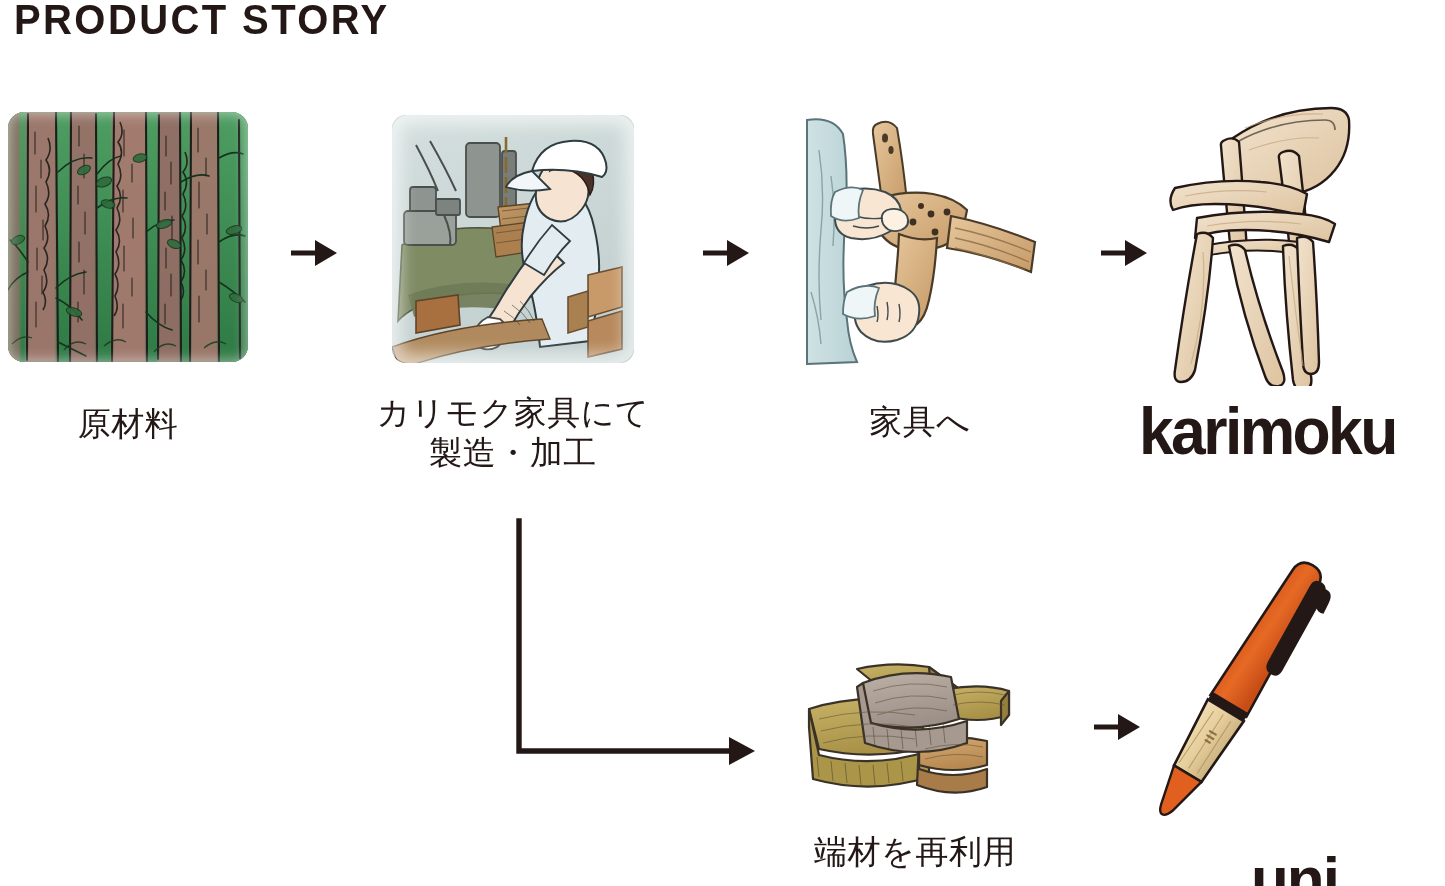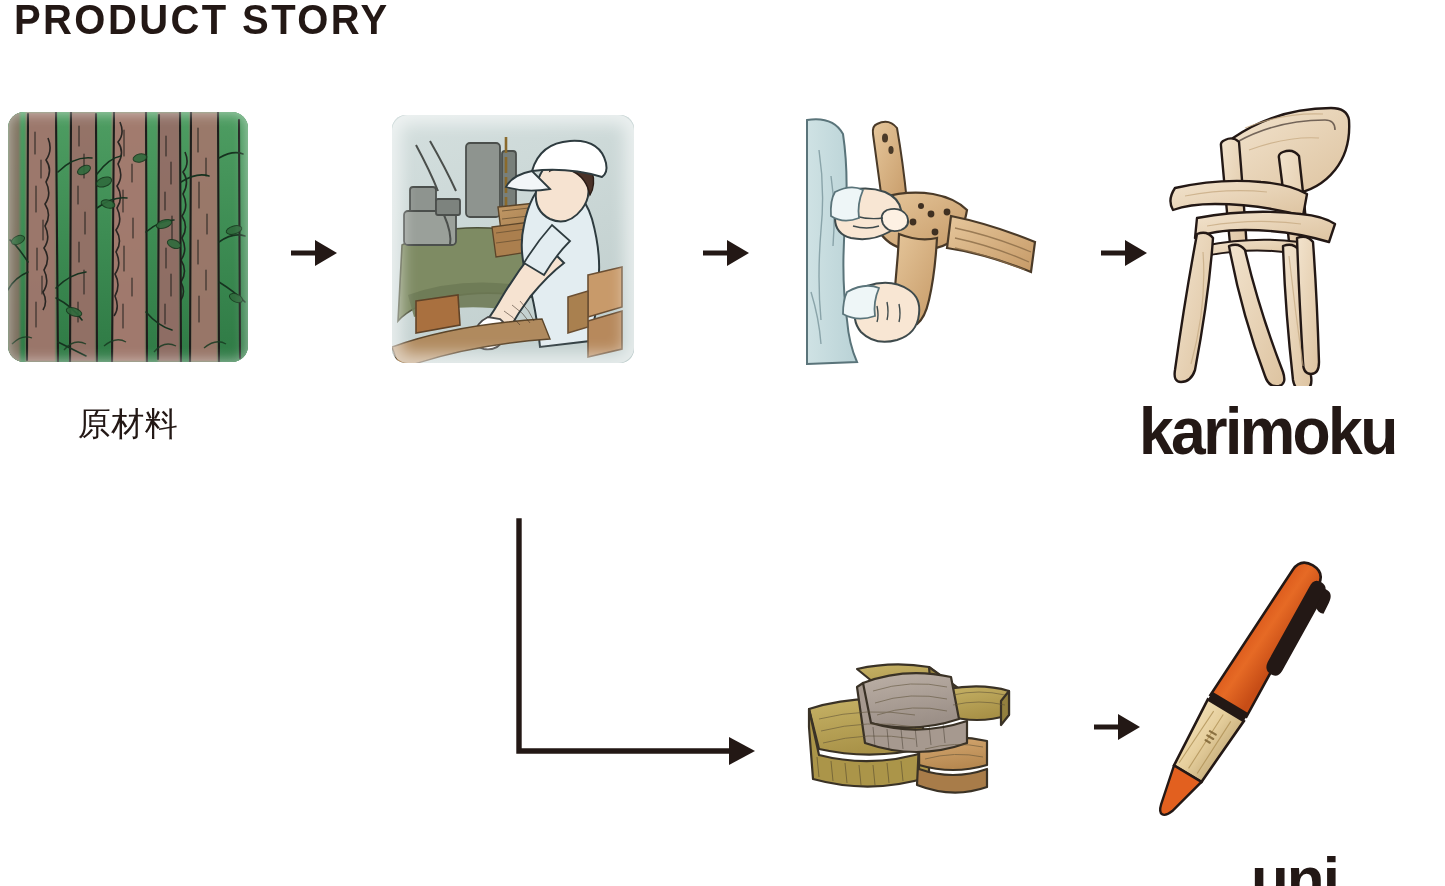--- a/index.html
+++ b/index.html
@@ -300,20 +300,22 @@
         <path d="M0 232 q60 -22 150 -28 l8 20 q-84 6 -150 30 Z" fill="#b08a5e" stroke="#5b452a" stroke-width="1.4"></path>
 
         <g stroke="#3a2e22" stroke-width="1" opacity="0.55" fill="none">
           <path d="M112 196 q10 6 16 14 M120 190 q12 8 18 18 M128 186 q10 10 14 20"></path>
         </g>
       </svg>
       <div class="fog"></div>
     </div>
   </div>
 
+  <div class="step-label" style="top:278px; width:300px;">カリモク家具にて
+製造・加工</div>
 </div>
 
 <div class="arrow" style="left:701px; top:233px;">
   <svg width="54" height="40" viewBox="0 0 54 40" aria-hidden="true">
     <path d="M2 20 L30 20" stroke="#231815" stroke-width="5"></path>
     <path d="M26 7 L48 20 L26 33 Z" fill="#231815"></path>
   </svg>
 </div>
 
 <div class="step" style="left:795px; top:110px;">
@@ -372,20 +374,21 @@
           <path d="M92 192 q2 10 0 18 M104 194 q2 10 0 18 M82 196 q2 10 0 16"></path>
         </g>
 
         <path d="M52 182 q18 -10 32 -4 q-6 14 -4 28 q-18 6 -32 -2 q0 -14 4 -22 Z" fill="#eef6f7" stroke="#5a747a" stroke-width="1.8"></path>
 
         <path d="M40 82 q16 -8 28 -2 q-6 14 -4 28 q-16 6 -28 -2 q-1 -16 4 -24 Z" fill="#eef6f7" stroke="#5a747a" stroke-width="1.8"></path>
       </svg>
     </div>
   </div>
 
+  <div class="step-label" style="top:292px; width:260px;">家具へ</div>
 </div>
 
 <div class="arrow" style="left:1099px; top:233px;">
   <svg width="54" height="40" viewBox="0 0 54 40" aria-hidden="true">
     <path d="M2 20 L30 20" stroke="#231815" stroke-width="5"></path>
     <path d="M26 7 L48 20 L26 33 Z" fill="#231815"></path>
   </svg>
 </div>
 
 <div class="step" style="left:1137px; top:96px;">
@@ -491,20 +494,21 @@
         </g>
 
         <g stroke="#3a3226" stroke-width="0.9" opacity="0.5">
           <path d="M22 112 l2 20 M36 116 l2 20 M50 118 l2 20 M64 120 l2 20 M78 120 l2 20 M92 118 l2 20 M106 116 l2 20"></path>
           <path d="M78 82 l2 20 M92 84 l2 20 M106 84 l2 20 M120 82 l2 20 M134 80 l2 20 M148 78 l2 20"></path>
         </g>
       </svg>
     </div>
   </div>
 
+  <div class="step-label" style="top:187px; width:300px;">端材を再利用</div>
 </div>
 
 <div class="arrow" style="left:1092px; top:707px;">
   <svg width="54" height="40" viewBox="0 0 54 40" aria-hidden="true">
     <path d="M2 20 L30 20" stroke="#231815" stroke-width="5"></path>
     <path d="M26 7 L48 20 L26 33 Z" fill="#231815"></path>
   </svg>
 </div>
 
 <div class="step" style="left:1109px; top:545px;">

